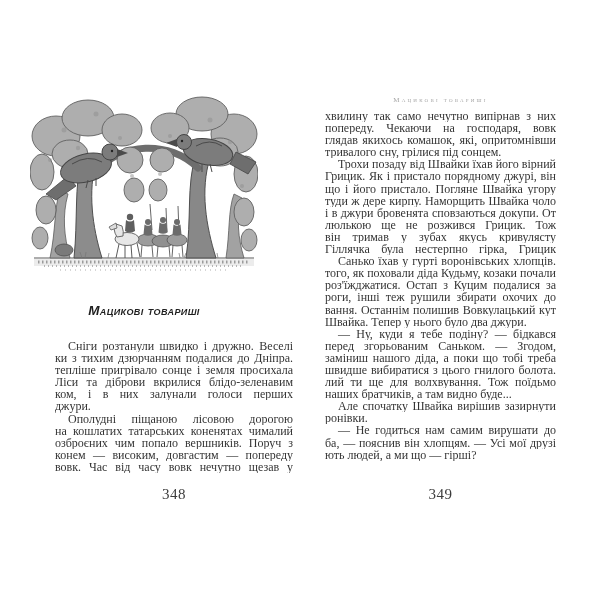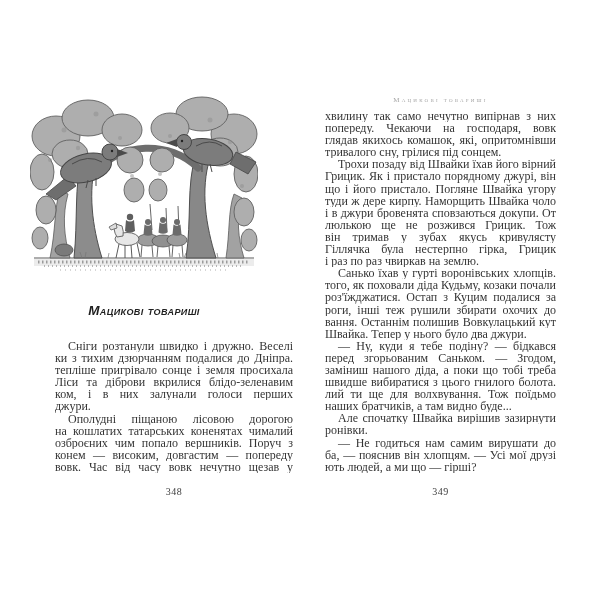--- a/index.html
+++ b/index.html
@@ -13,21 +13,21 @@
   .text-block{position:absolute;color:#343434;font-size:12px;line-height:12.1px;}
   #left-text{left:55px;top:340px;width:238px;}
   #right-text{left:325px;top:110px;width:231px;}
   .para{margin:0;}
   .line{text-align:justify;text-align-last:justify;height:12.1px;overflow:hidden;}
   .line.last{text-align-last:left;}
   .line.indent{text-indent:13px;}
   
   #running-header{position:absolute;left:325px;top:96px;width:231px;text-align:center;
     font-variant:small-caps;font-size:7px;letter-spacing:2.2px;color:#a6a6a6;}
-  .pagenum{position:absolute;top:486px;text-align:center;font-size:10px;color:#3c3c3c;letter-spacing:.5px;}
+  .pagenum{position:absolute;top:486px;text-align:center;font-size:15px;color:#3c3c3c;letter-spacing:.5px;}
   #left-pagenum{left:55px;width:238px;}
   #right-pagenum{left:325px;width:231px;}
 </style>
 </head>
 <body>
 
 <div class="spread">
 
   <section>
     <figure id="illustration">
@@ -190,21 +190,20 @@
         </div>
         <div class="para">
           <div class="line indent">Трохи позаду від Швайки їхав його вірний джура</div>
           <div class="line">Грицик. Як і пристало порядному джурі, він робив те,</div>
           <div class="line">що і його пристало. Погляне Швайка угору — і джура</div>
           <div class="line">туди ж дере кирпу. Наморщить Швайка чоло —</div>
           <div class="line">і в джури бровенята сповзаються докупи. От лише</div>
           <div class="line">люлькою ще не розжився Грицик. Тож замість неї</div>
           <div class="line">він тримав у зубах якусь кривулясту гіллячку.</div>
           <div class="line">Гіллячка була нестерпно гірка, Грицик кривився</div>
-          <div class="line last">і раз по раз чвиркав на землю.</div>
         </div>
         <div class="para">
           <div class="line indent">Санько їхав у гурті воронівських хлопців. Після</div>
           <div class="line">того, як поховали діда Кудьму, козаки почали</div>
           <div class="line">роз'їжджатися. Остап з Куцим подалися за свої по-</div>
           <div class="line">роги, інші теж рушили збирати охочих до козаку-</div>
           <div class="line">вання. Останнім полишив Вовкулацький кут Пилип</div>
           <div class="line last">Швайка. Тепер у нього було два джури.</div>
         </div>
         <div class="para">

